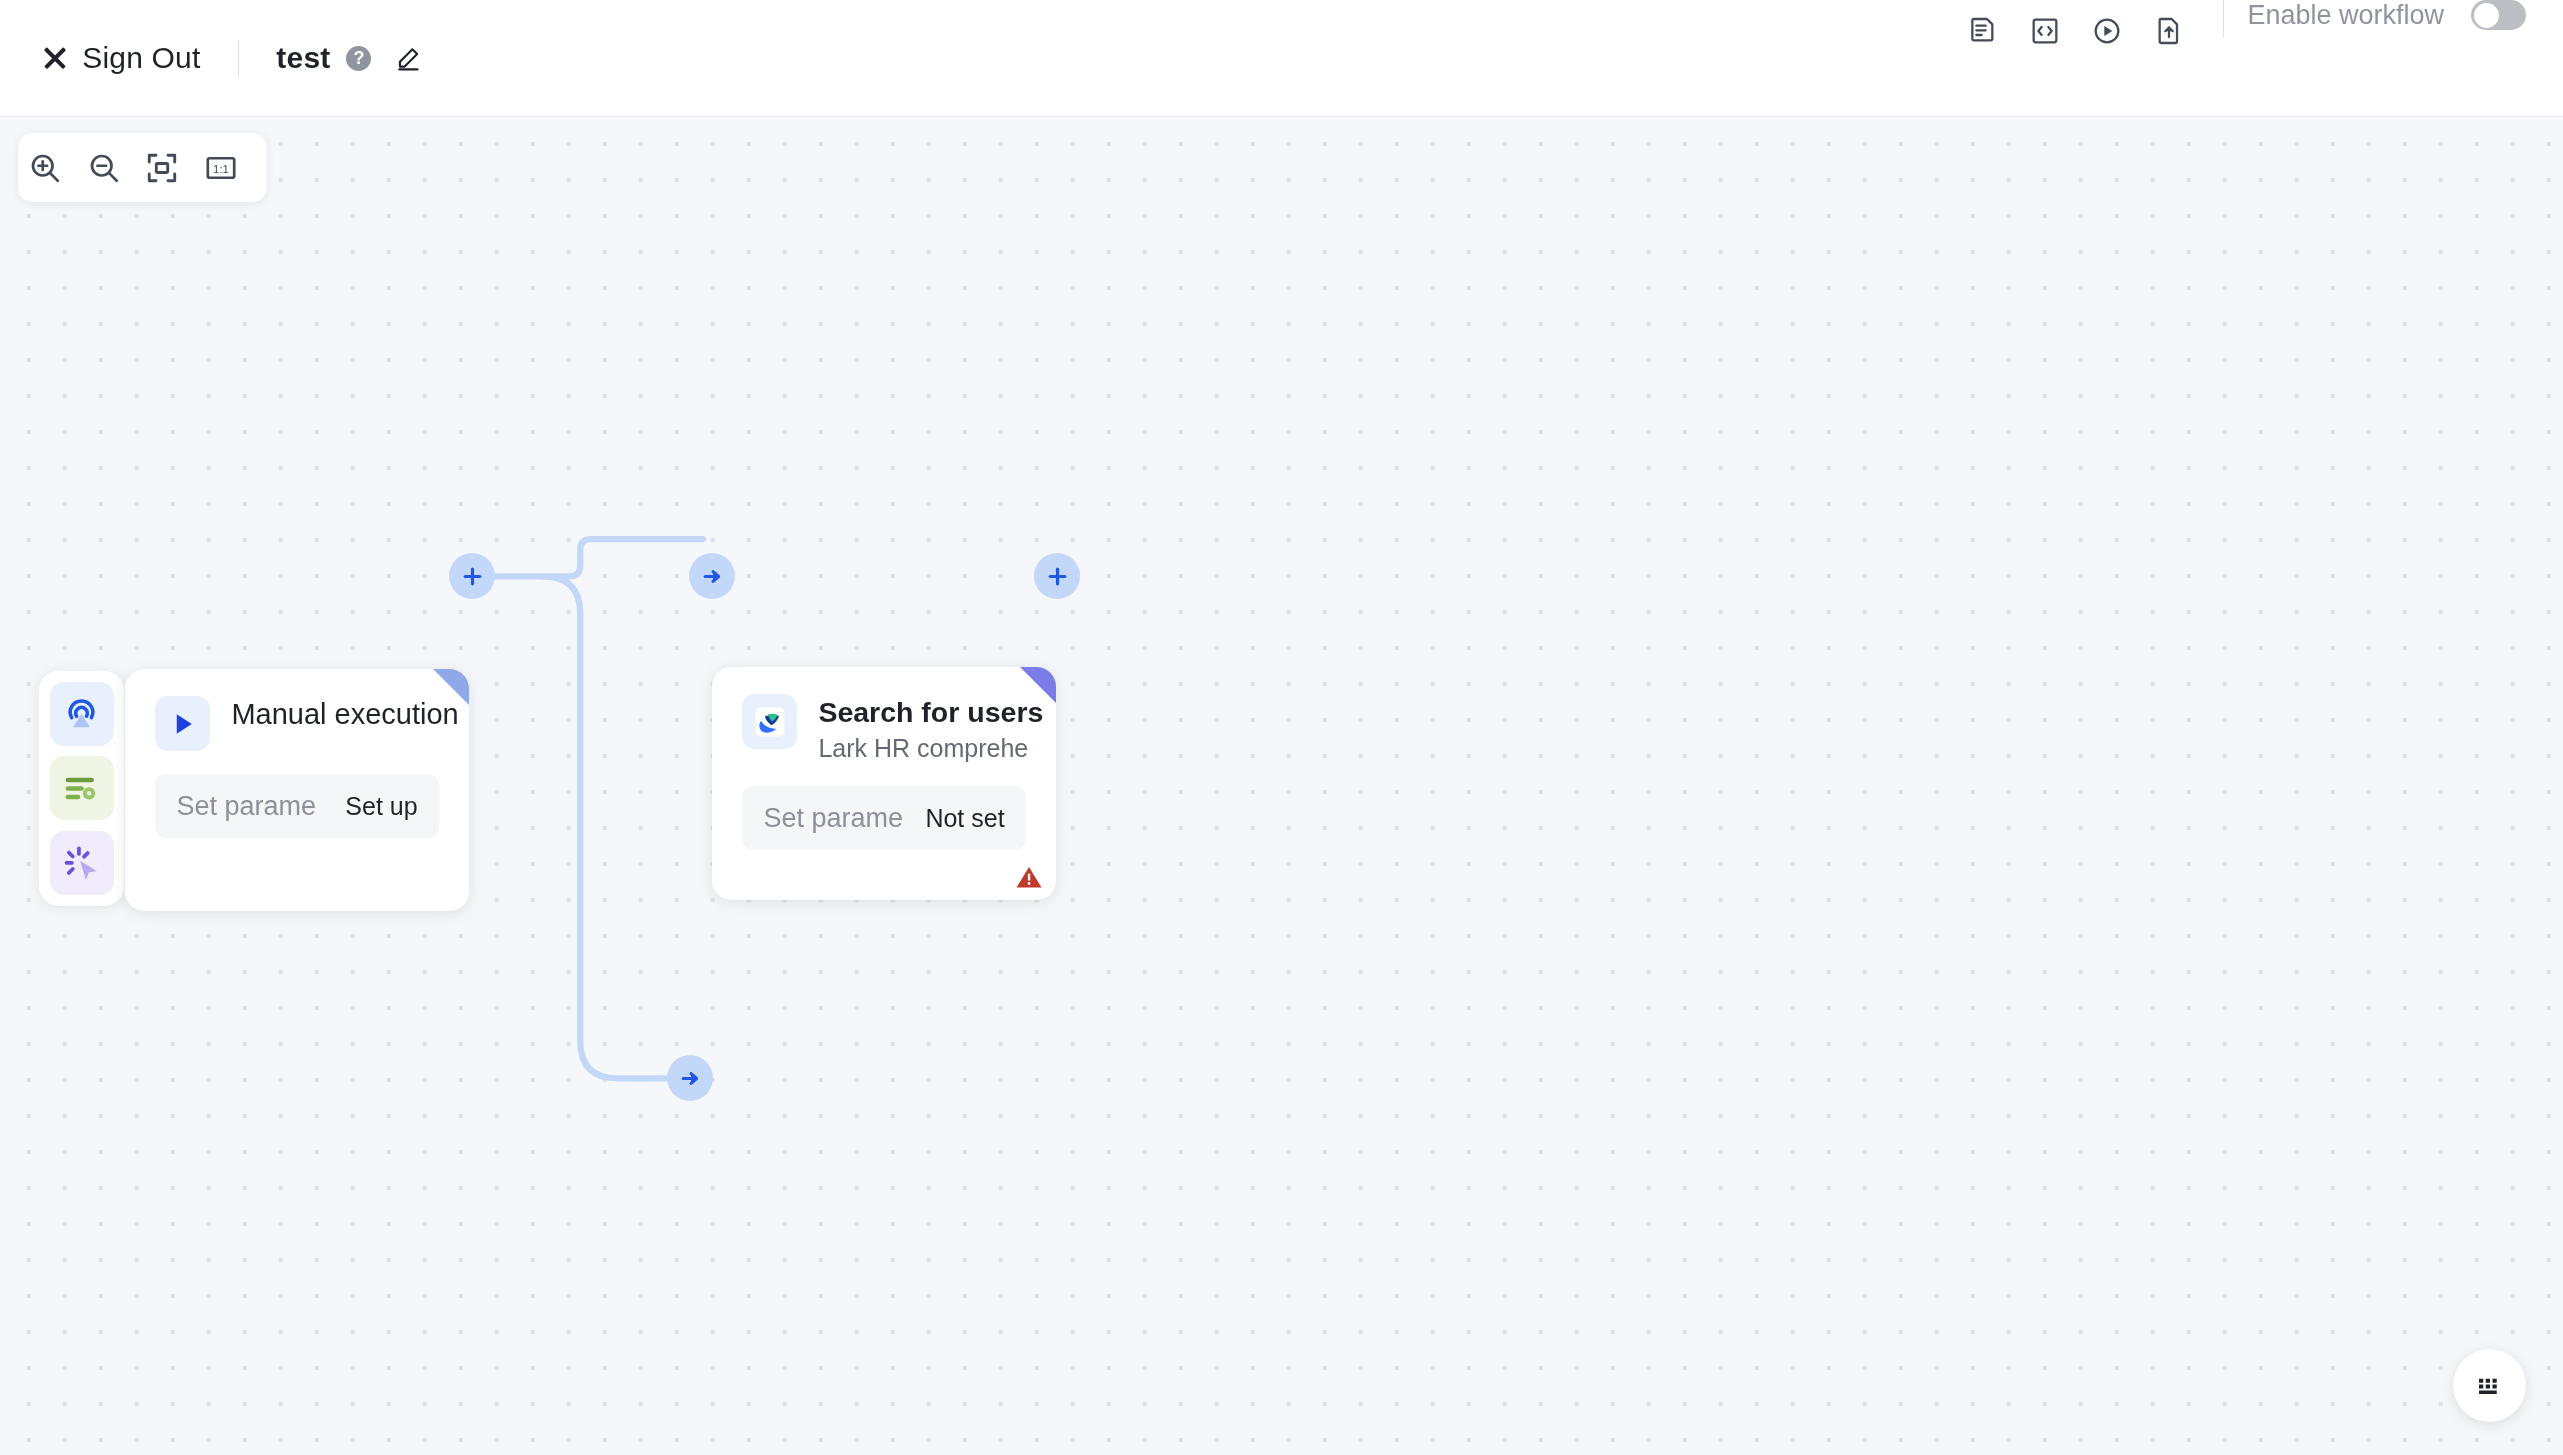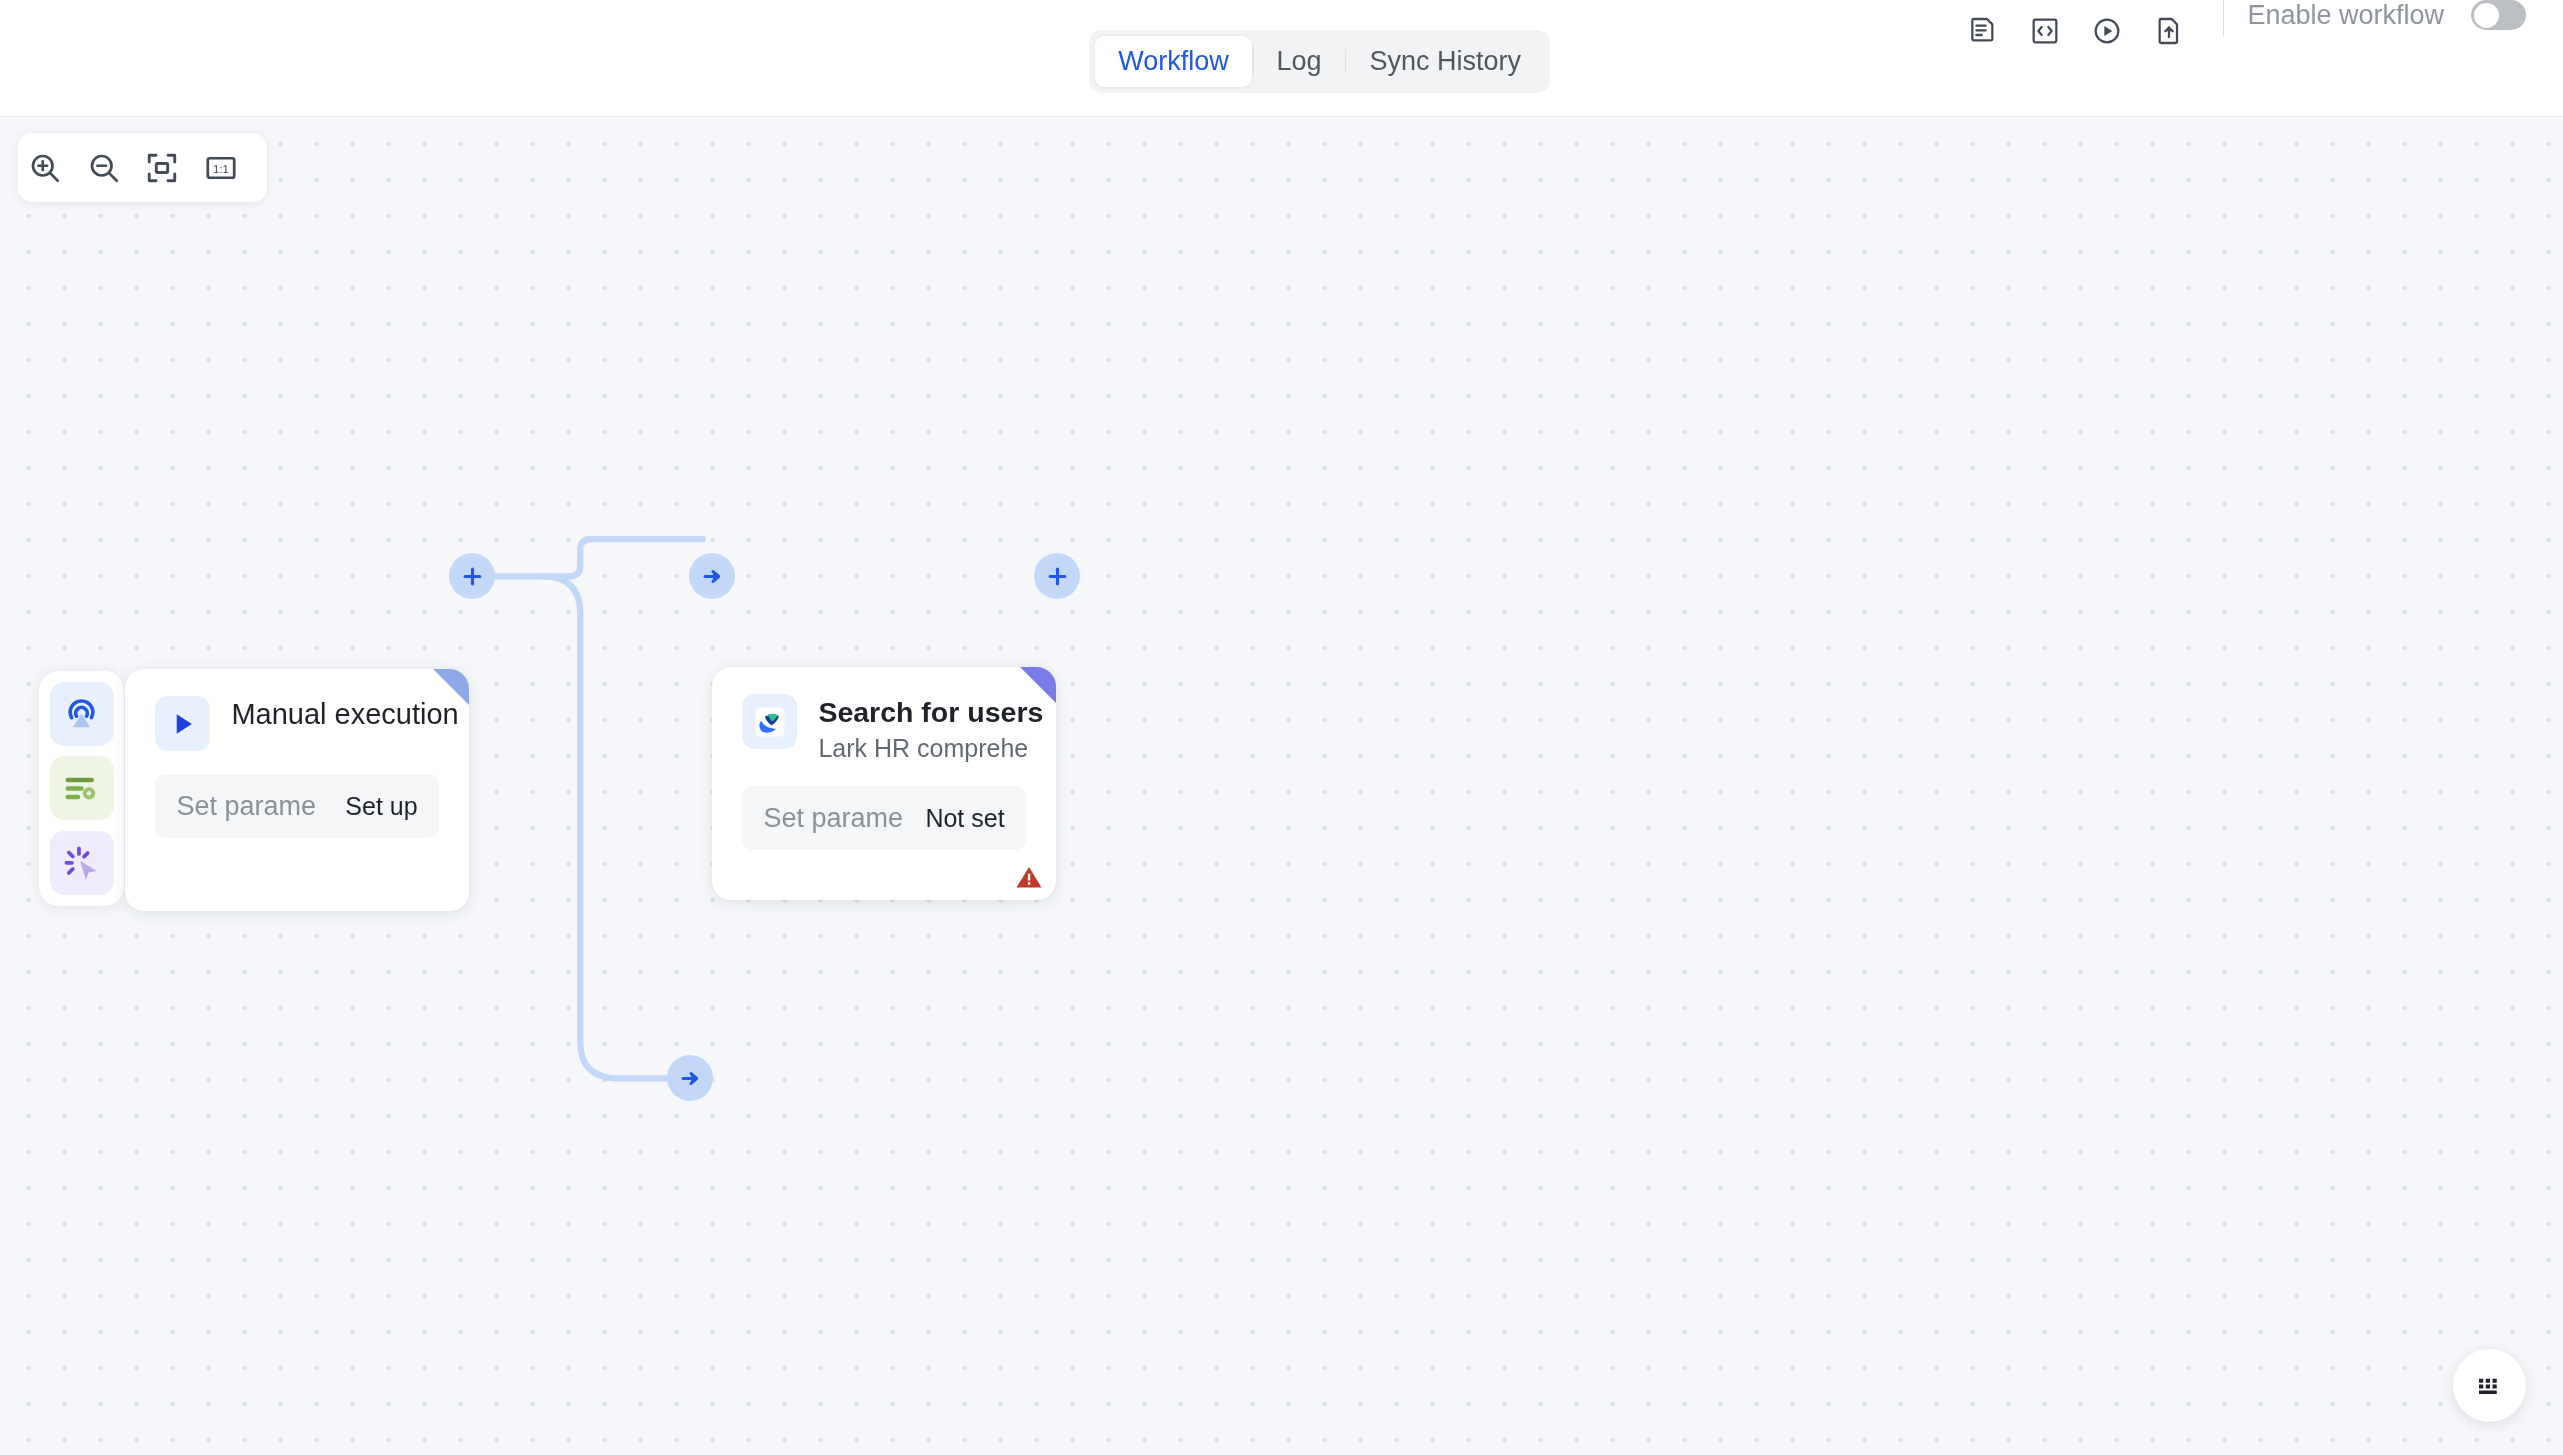--- a/index.html
+++ b/index.html
@@ -201,28 +201,40 @@
     background: #ffffff; box-shadow: 0 2.7px 12.5px rgba(31,35,41,.12);
     display: flex; align-items: center; justify-content: center;
     cursor: pointer; z-index: 20;
   }
 </style>
 </head>
 <body>
 
 <div class="header">
 
-
-  <div class="tabs">
-    <div class="tab active">Workflow</div>
-    <div class="tab-sep"></div>
-    <div class="tab">Log</div>
-    <div class="tab-sep"></div>
-    <div class="tab">Sync History</div>
-  </div>
+  <div class="hdr-left">
+    <div class="signout">
+      <span class="x-glyph"></span>
+      <span class="signout-label">Sign Out</span>
+    </div>
+
+    <div class="hdr-divider"></div>
+
+    <span class="wf-title">test</span>
+
+    <span class="help-badge">?</span>
+
+    <span class="edit-pencil">
+      <svg width="28.5" height="28.5" viewBox="0 0 24 24" fill="none" stroke="#1f2329" stroke-width="1.8" stroke-linecap="round" stroke-linejoin="round">
+        <path d="M15.5 4.5l4 4L9 19H5v-4L15.5 4.5z"></path>
+        <line x1="4.5" y1="21.4" x2="19.8" y2="21.4"></line>
+      </svg>
+    </span>
+  </div>
+
 
   <div class="hdr-right">
 
     <div class="hdr-icon">
       <svg width="32" height="32" viewBox="0 0 24 24" fill="none" stroke="#434b57" stroke-width="1.7" stroke-linecap="round" stroke-linejoin="round">
         <path d="M5 3h10l4 4v11a1 1 0 0 1-1 1H5a1 1 0 0 1-1-1V4a1 1 0 0 1 1-1z"></path>
         <line x1="7" y1="8" x2="14" y2="8"></line>
         <line x1="7" y1="11.5" x2="14" y2="11.5"></line>
         <line x1="7" y1="15" x2="11" y2="15"></line>
       </svg>

